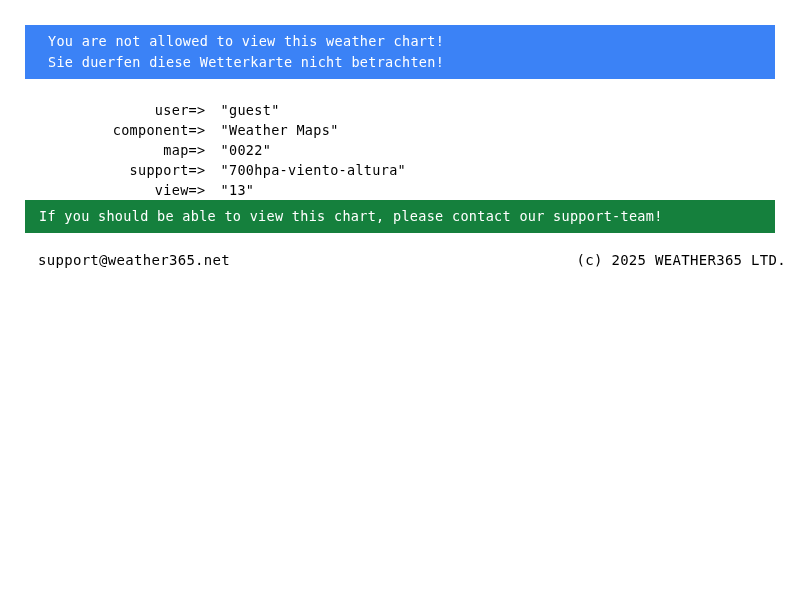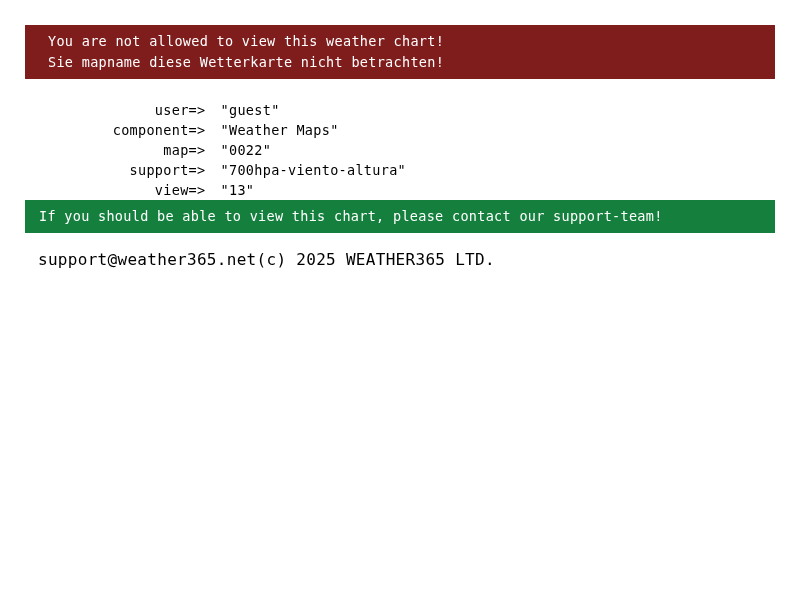--- a/index.html
+++ b/index.html
@@ -26,21 +26,21 @@
     width: 750px;
     box-sizing: border-box;
     padding: 6px 14px;
     font-size: 13.5px;
     line-height: 21px;
     letter-spacing: 0.3px;
     white-space: nowrap;
   }
   .banner-error {
     top: 25px;
-    background: #7f1d1d;
+    background: #3b82f6;
     color: #ffffff;
     padding-left: 23px;
   }
   .banner-info {
     top: 200px;
     background: #15803d;
     color: #ffffff;
   }
   .banner-line {
     display: block;
@@ -66,44 +66,45 @@
   .param-arrow {
     display: inline-block;
     width: 32px;
   }
   .param-val {
     display: inline-block;
   }
   .footer {
     position: absolute;
     left: 38px;
-    right: 30px;
+    right: 14px;
     top: 250px;
-    font-size: 16px;
+    font-size: 14px;
     line-height: 20px;
     letter-spacing: 0.3px;
     display: flex;
+    justify-content: space-between;
     white-space: nowrap;
   }
   .footer-left {
     color: #000000;
     text-decoration: none;
   }
   .footer-right {
     color: #000000;
   }
 </style>
 </head>
 <body>
 
 <div class="page">
 
   <div class="banner banner-error">
     <span class="banner-line">You are not allowed to view this weather chart!</span>
-    <span class="banner-line">Sie mapname diese Wetterkarte nicht betrachten!</span>
+    <span class="banner-line">Sie duerfen diese Wetterkarte nicht betrachten!</span>
   </div>
 
   <div class="params">
     <div class="param-row">
       <span class="param-key">user</span><span class="param-arrow">=&gt;</span><span class="param-val">"guest"</span>
     </div>
     <div class="param-row">
       <span class="param-key">component</span><span class="param-arrow">=&gt;</span><span class="param-val">"Weather Maps"</span>
     </div>
     <div class="param-row">

